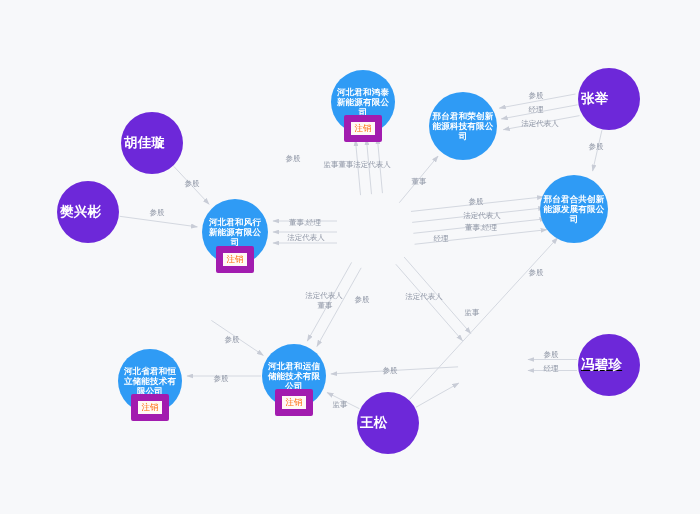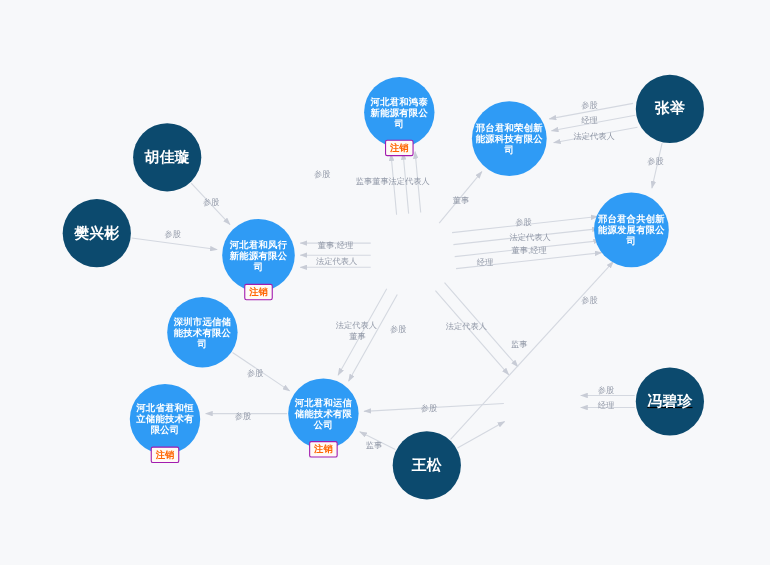--- a/index.html
+++ b/index.html
@@ -31,30 +31,29 @@
     left: 0;
     top: 0;
     width: 700px;
     height: 514px;
   }
   .node {
     position: absolute;
     border-radius: 50%;
     display: flex;
     align-items: center;
-    justify-content: center;
     box-sizing: border-box;
     text-align: center;
     cursor: pointer;
   }
   .node-company {
     background: #2f9bf5;
   }
   .node-person {
-    background: #0c4a6e;
+    background: #6d28d9;
   }
   .node-center {
     background: #6b46f0;
   }
   .node-label {
     color: #ffffff;
     font-weight: bold;
     line-height: 1.18;
     letter-spacing: 0.2px;
     padding: 0 3px;
@@ -69,24 +68,24 @@
   }
   .node-center .node-label {
     font-size: 15px;
   }
   .status-badge {
     position: absolute;
     left: 50%;
     transform: translateX(-50%);
     bottom: -8px;
     background: #fffaf5;
-    border: 1px solid #a21caf;
+    border: 7px solid #a21caf;
     color: #ff6600;
     font-size: 8.5px;
-    font-weight: bold;
+    font-weight: normal;
     line-height: 1;
     padding: 2.5px 3.5px;
     border-radius: 2px;
     white-space: nowrap;
   }
   .edge-label {
     position: absolute;
     transform: translate(-50%, -50%);
     font-size: 7.5px;
     color: #9097a6;
@@ -160,23 +159,20 @@
       <div class="node node-person" title="胡佳璇" style="left: 121px; top: 112px; width: 62px; height: 62px;">
         <span class="node-label">胡佳璇</span>
       </div>
       <div class="node node-company" title="邢台君合共创新能源发展有限公司" style="left: 540px; top: 175px; width: 68px; height: 68px;">
         <span class="node-label">邢台君合共创新能源发展有限公司</span>
       </div>
       <div class="node node-company" title="河北君和风行新能源有限公司" style="left: 202px; top: 199px; width: 66px; height: 66px;">
         <span class="node-label">河北君和风行新能源有限公司</span>
         <span class="status-badge">注销</span>
       </div>
-      <div class="node node-company" title="深圳市远信储能技术有限公司" style="left: 152px; top: 270px; width: 64px; height: 64px;">
-        <span class="node-label">深圳市远信储能技术有限公司</span>
-      </div>
       <div class="node node-person" title="冯碧珍" style="left: 578px; top: 334px; width: 62px; height: 62px; text-decoration: underline;">
         <span class="node-label">冯碧珍</span>
       </div>
       <div class="node node-company" title="河北省君和恒立储能技术有限公司" style="left: 118px; top: 349px; width: 64px; height: 64px;">
         <span class="node-label">河北省君和恒立储能技术有限公司</span>
         <span class="status-badge">注销</span>
       </div>
       <div class="node node-company" title="河北君和运信储能技术有限公司" style="left: 262px; top: 344px; width: 64px; height: 64px;">
         <span class="node-label">河北君和运信储能技术有限公司</span>
         <span class="status-badge">注销</span>

